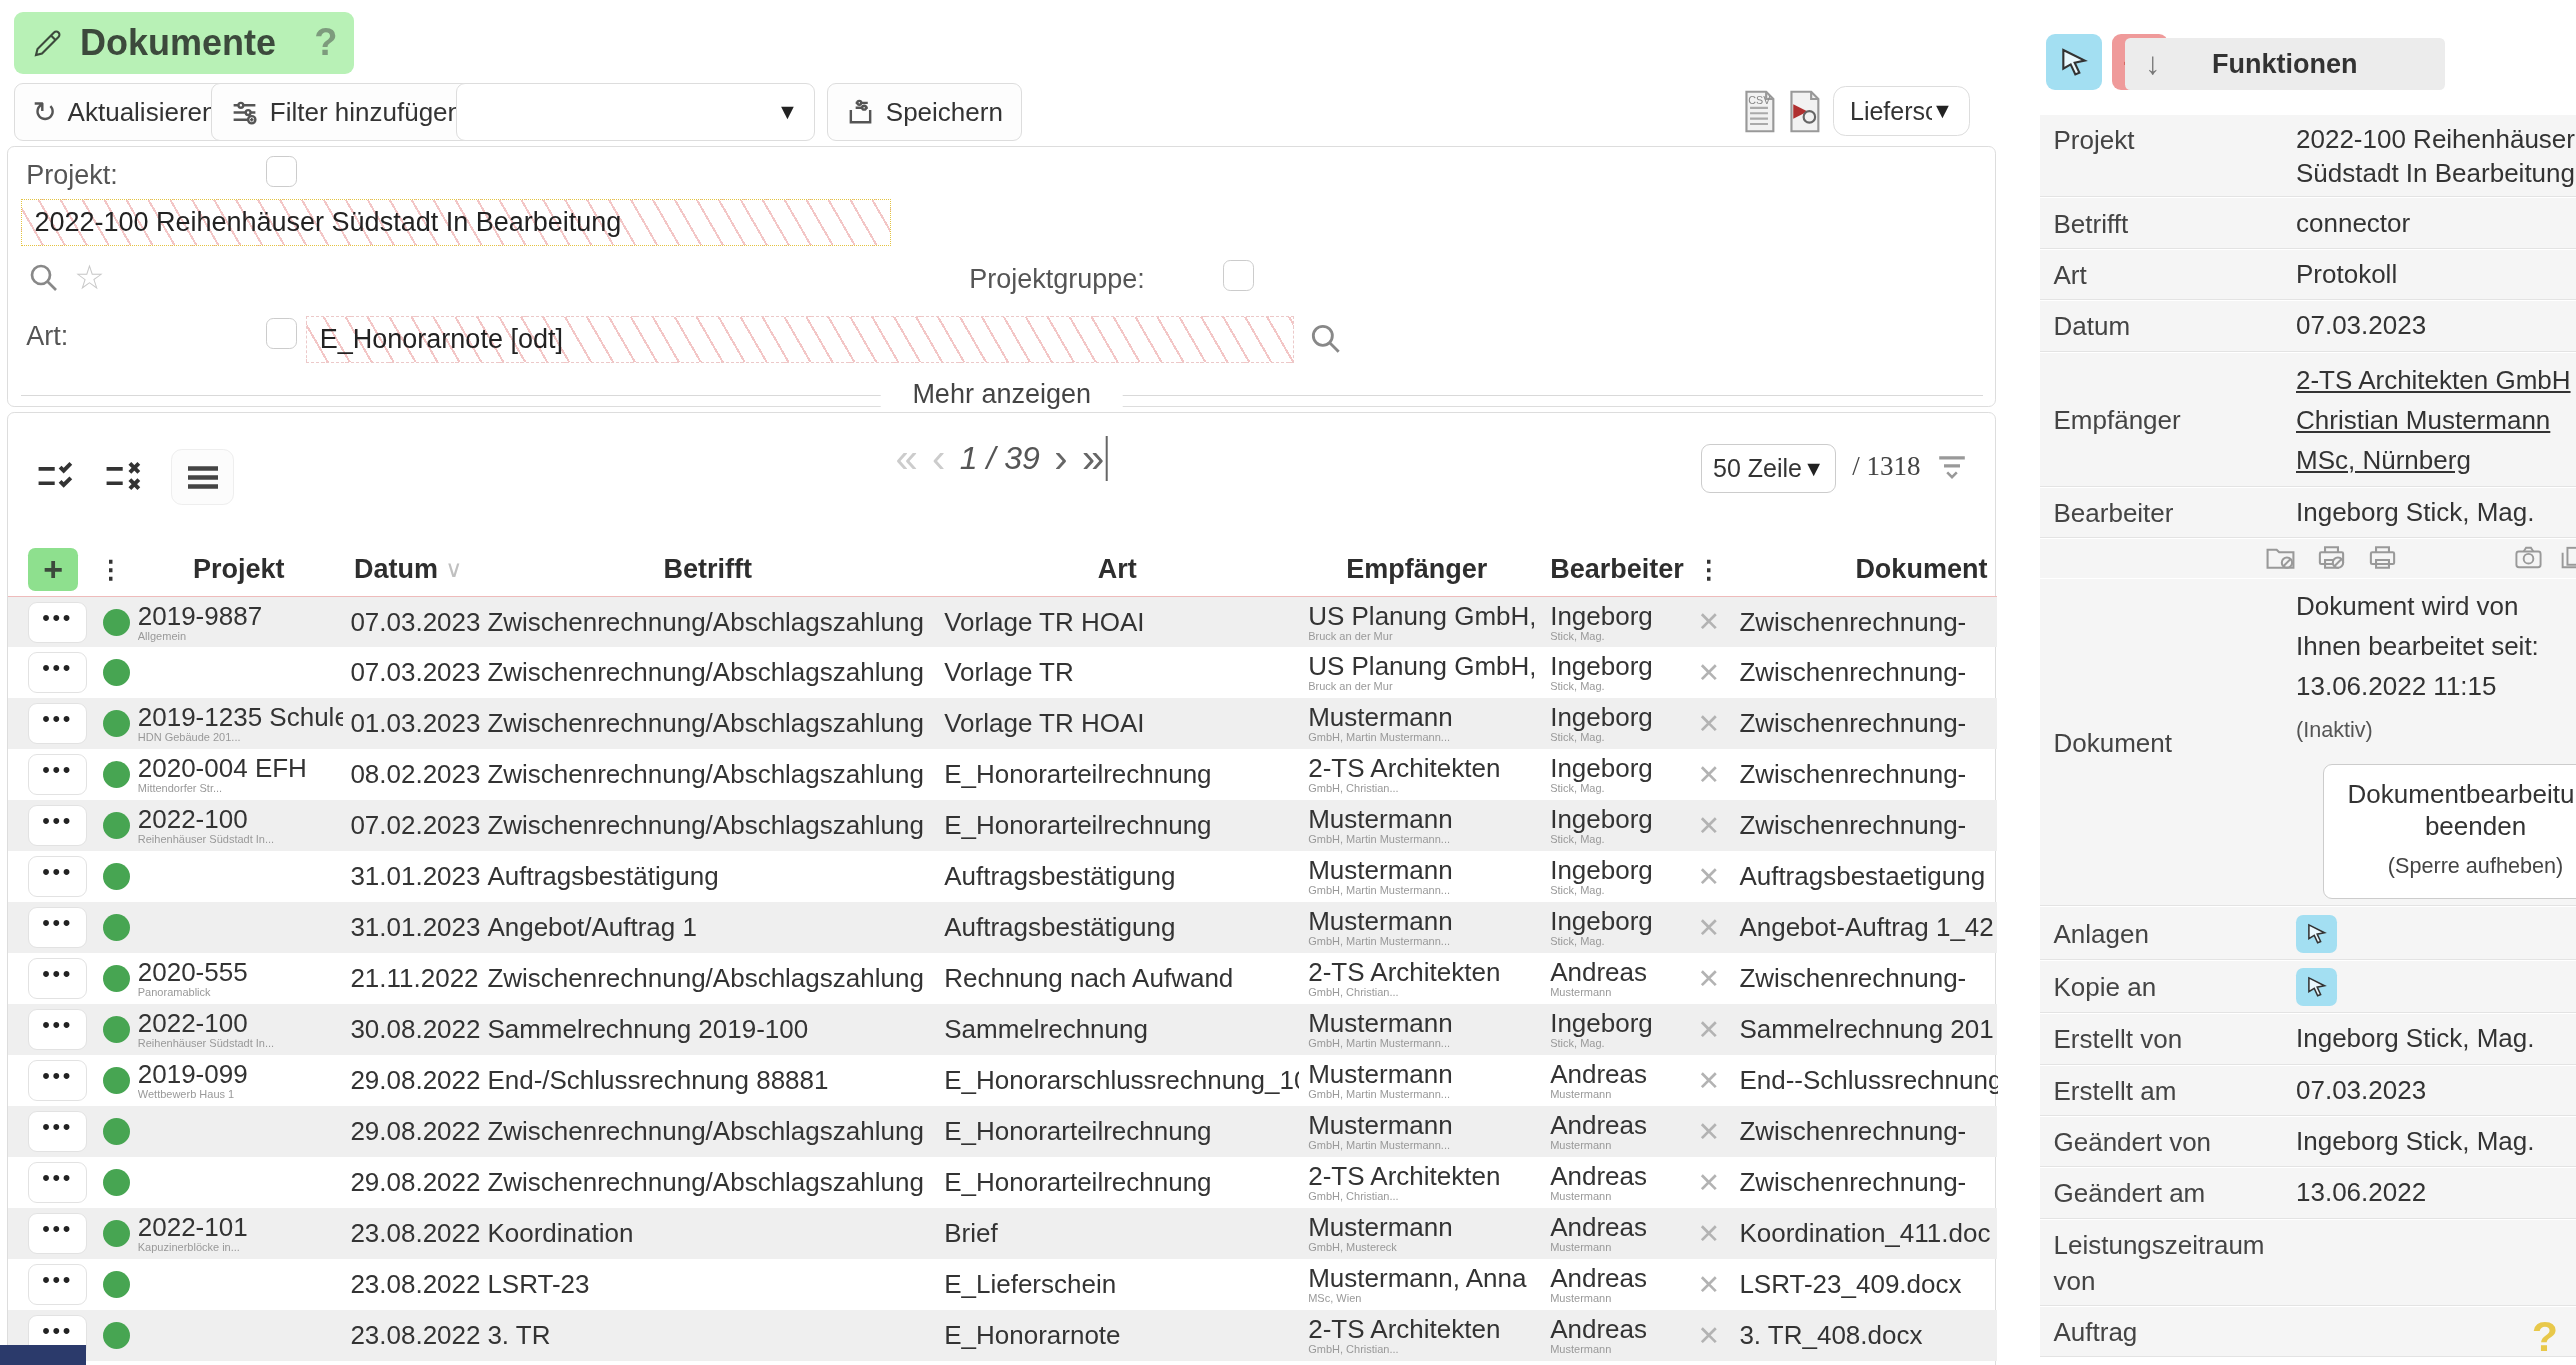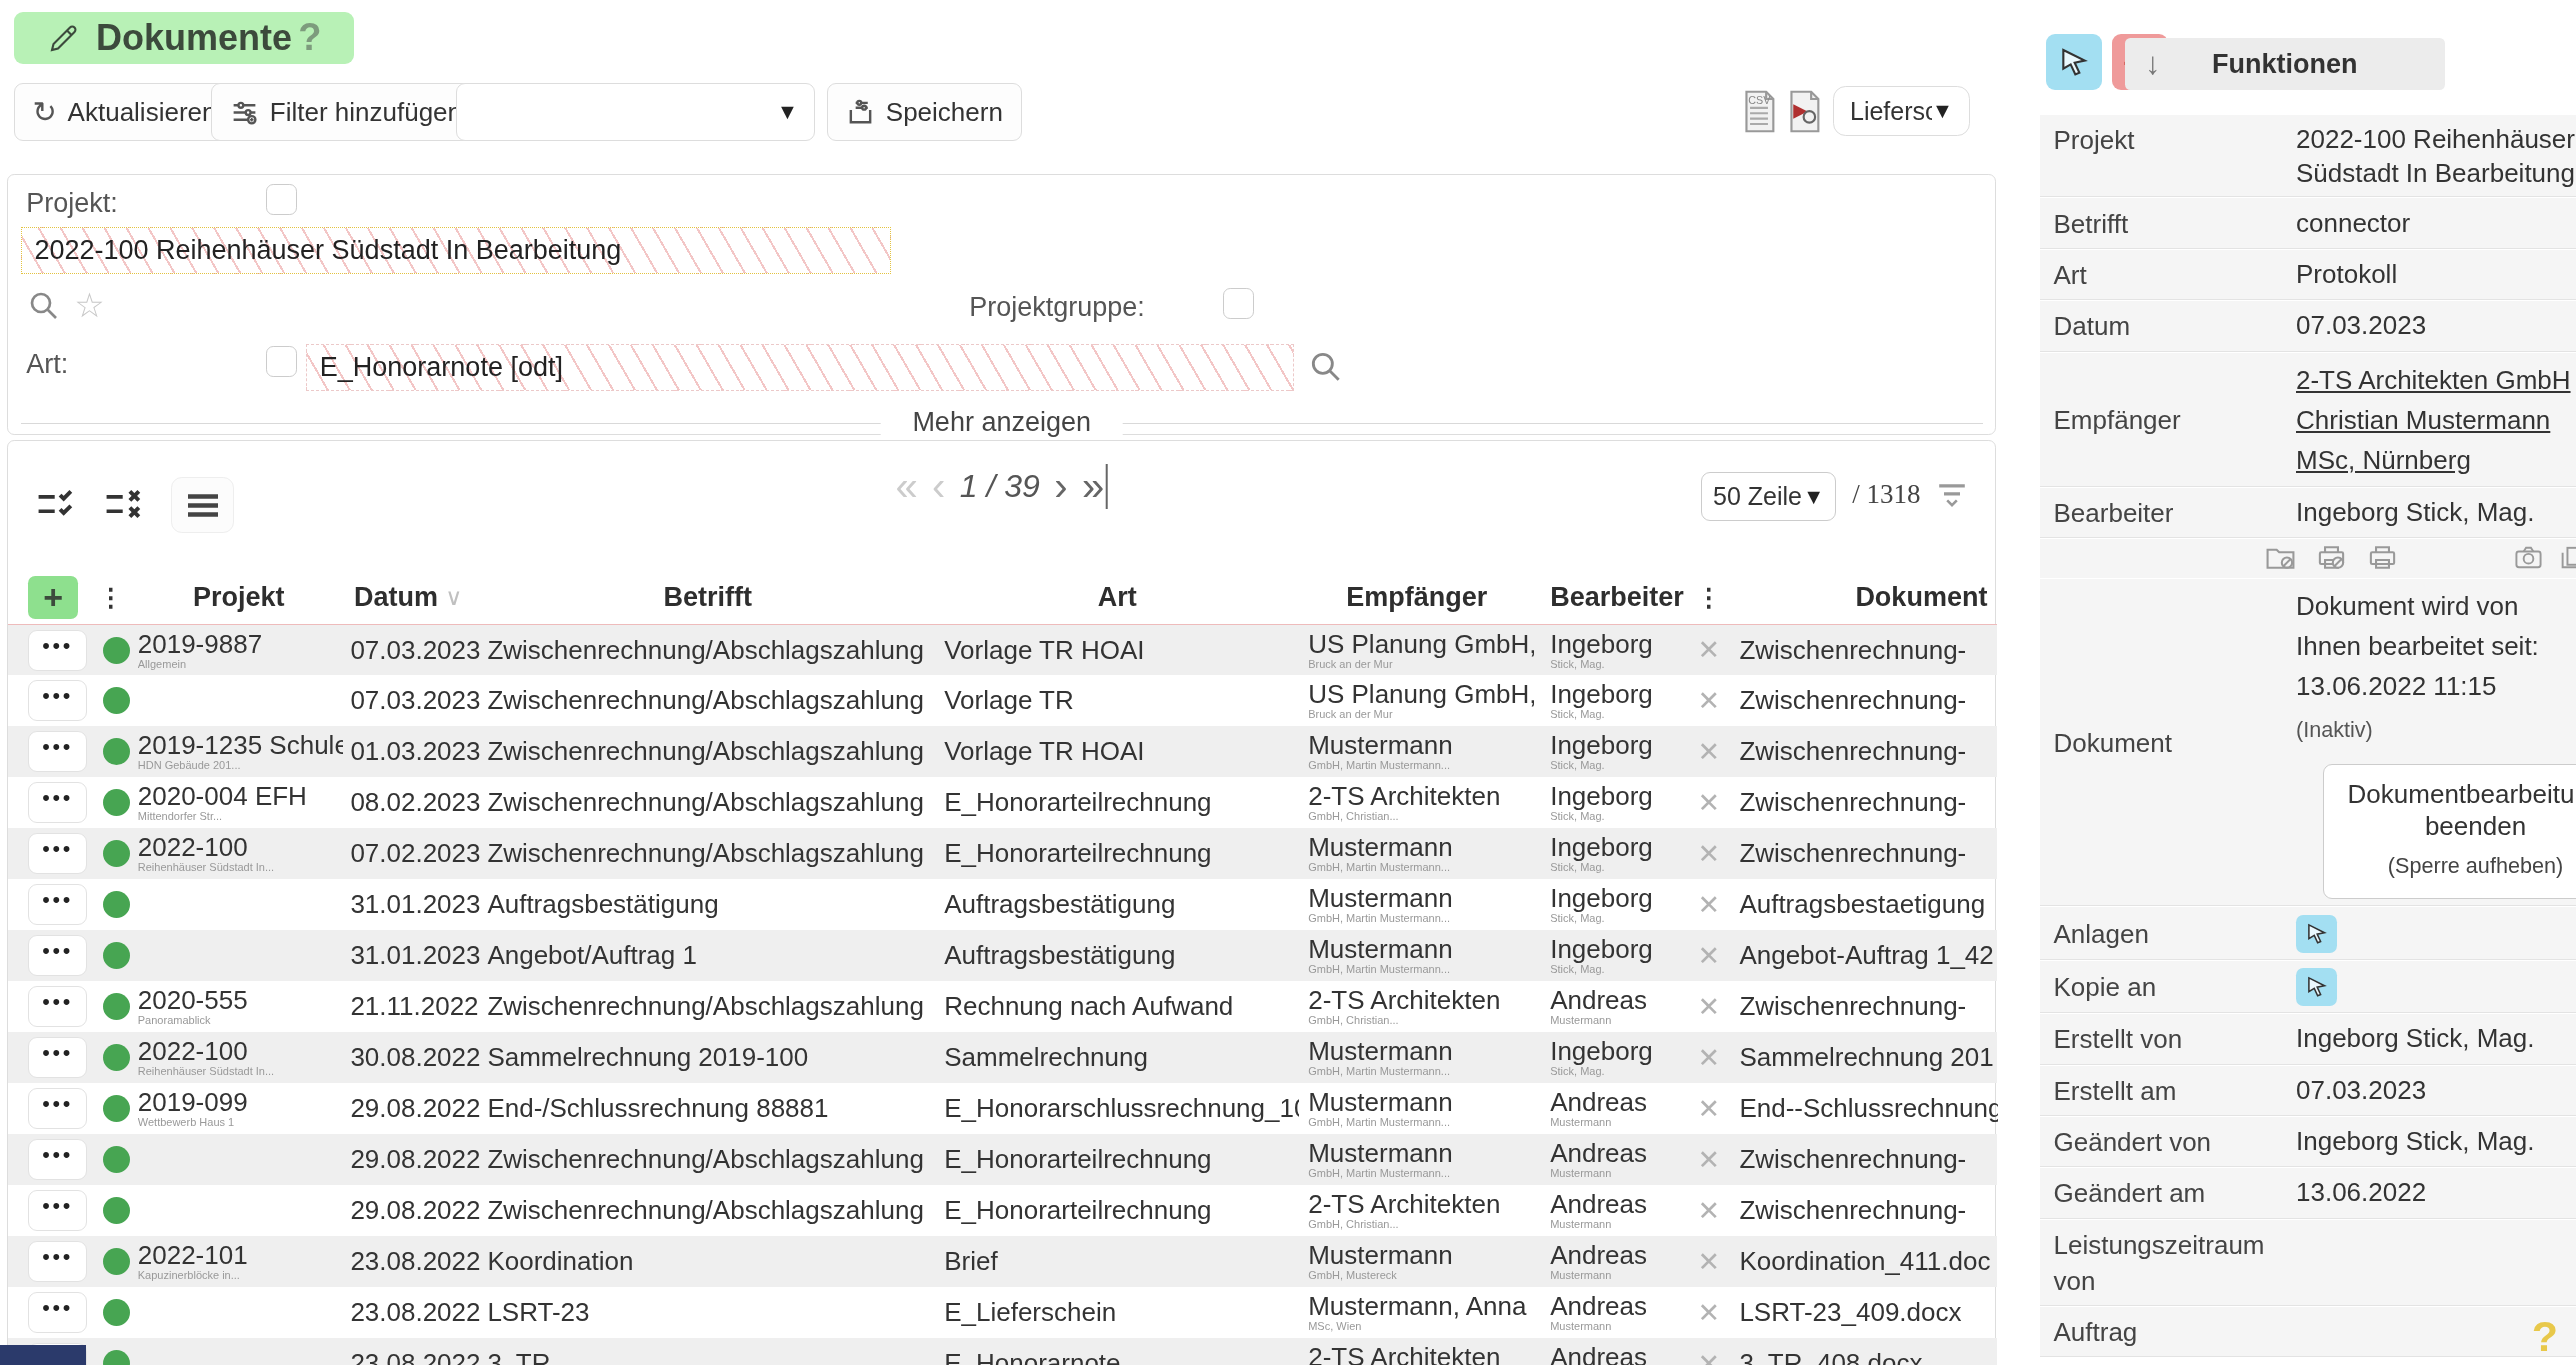--- a/index.html
+++ b/index.html
@@ -1,38 +1,38 @@
 <!DOCTYPE html>
 <html style="font-size:14.4px"><head>
 <meta charset="utf-8">
 <style>
   * { margin:0; padding:0; box-sizing:border-box; }
   html,body { width:2576px; height:1366px; overflow:hidden; background:#fff;
     font-family:"Liberation Sans", sans-serif; color:#333; }
   .abs { position:absolute; }
 
   
-  .title-bar { left:13.5px; top:11.7px; width:340px; height:52px; background:#b8f1b6;
-    border-radius:9px; display:flex; align-items:center; padding:0 32px; }
+  .title-bar { left:13.5px; top:11.7px; width:340px; height:62px; background:#b8f1b6;
+    border-radius:9px; display:flex; align-items:center; padding:0 16px; }
   .title-bar .ttl { font-size:36px; font-weight:bold; color:#3c4a3c; margin-left:14.4px; flex:1; }
   .title-help { font-size:38px; font-weight:bold; color:#7d9b7d; }
 
   
   .tbtn { position:absolute; top:83px; height:58px; background:#fdfdfd; border:1.8px solid #ddd;
     border-radius:9px; display:flex; align-items:center; gap:10.8px; padding:0 18px;
     font-size:26px; color:#333; cursor:pointer; }
   .tool-ic { color:#555; display:flex; }
   .tsel { position:absolute; top:83px; height:58px; background:#fff; border:1.8px solid #ddd;
     border-radius:9px; display:flex; align-items:center; justify-content:space-between;
     padding:0 16px; font-size:25px; }
   .caret { font-size:21.6px; color:#222; }
   .mini-ic { position:absolute; top:90px; width:36px; height:43px; }
 
   
-  .card { border:0.9px solid #ddd; background:#fff;margin-top:28px; }
+  .card { border:0.9px solid #ddd; background:#fff; }
   .filter-card { left:7.2px; top:146px; width:1989px; height:261px; border-radius:7.2px; }
   .flabel { position:absolute; font-size:27px; color:#555; }
   .cbox { position:absolute; width:31px; height:31px; border:1.8px solid #ccc; border-radius:7.2px; background:#fff; }
   .hatch-input { position:absolute; height:47px; display:flex; align-items:center; padding:0 12.6px;
     font-size:27px; color:#222; white-space:nowrap; overflow:hidden;
     background:repeating-linear-gradient(60deg, #fff 0 17px, #f3c6c6 17px 19px); }
   .proj-input { border:1.8px dotted #e3c341; }
   .art-input  { border:1.8px dashed #ecc9c9; }
   .divider { position:absolute; left:12.6px; right:12.6px; top:248px; border-top:1.8px solid #d9d9d9; }
   .mehr { position:absolute; top:232px; left:50%; transform:translateX(-50%); background:#fff;

